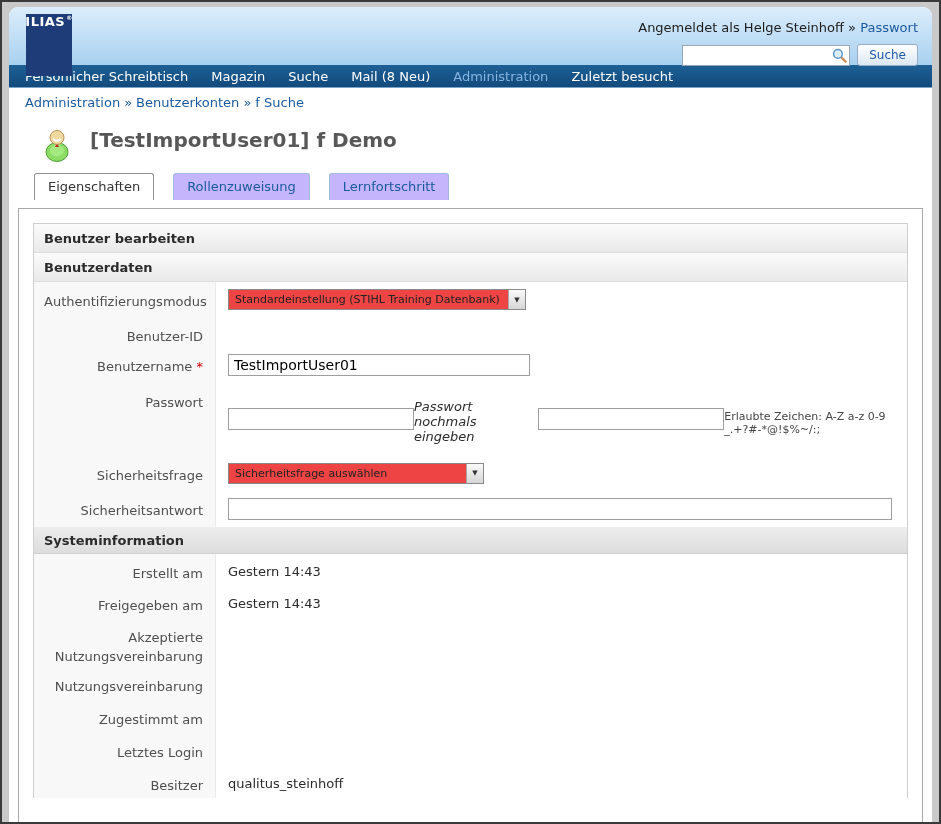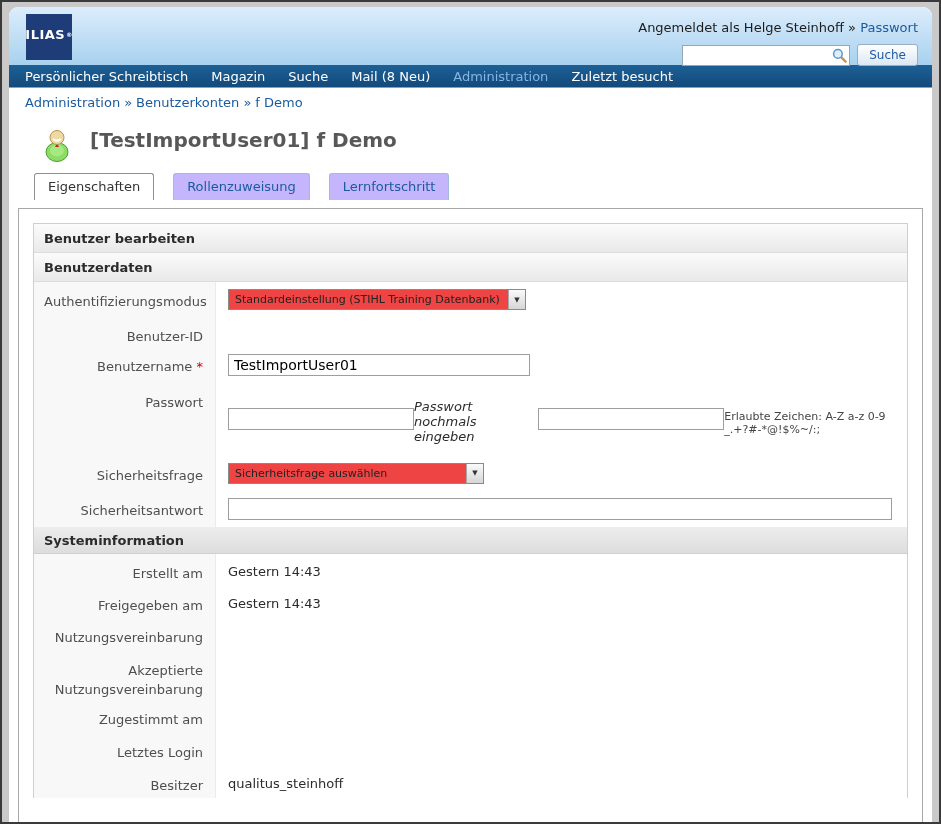--- a/index.html
+++ b/index.html
@@ -19,24 +19,24 @@
   }
   
   .header {
     position: relative;
     height: 58px;
     background: linear-gradient(#dcedfc, #a8d1ef);
     border-radius: 9px 9px 0 0;
   }
   .logo {
     position: absolute; left: 17px; top: 7px;
-    width: 46px; height: 46px;
+    width: 46px; height: 62px;
     background: #1e3c78;
     color: #fff; font-weight: bold; font-size: 13px; letter-spacing: .5px;
-    display: flex; align-items: center; justify-content: center;
+    display: flex; align-items: flex-start; justify-content: center;
     padding-bottom: 6px;
   }
   .logo sup { font-size: 6px; margin-left: 1px; }
   .login-line {
     position: absolute; right: 14px; top: 13px;
     font-size: 13px; color: #1c1c1c; white-space: nowrap;
   }
   .login-line a { color: #1b5a9e; text-decoration: none; }
   .search-area {
     position: absolute; right: 14px; top: 37px;
@@ -179,21 +179,21 @@
   <div class="navbar">
     <a class="nav-item">Persönlicher Schreibtisch</a>
     <a class="nav-item">Magazin</a>
     <a class="nav-item">Suche</a>
     <a class="nav-item">Mail (8 Neu)</a>
     <a class="nav-item active">Administration</a>
     <a class="nav-item">Zuletzt besucht</a>
   </div>
 
   <div class="breadcrumb">
-    <a href="#">Administration</a><span class="crumb-sep">»</span><a href="#">Benutzerkonten</a><span class="crumb-sep">»</span><a href="#">f Demo</a>
+    <a href="#">Administration</a><span class="crumb-sep">»</span><a href="#">Benutzerkonten</a><span class="crumb-sep">»</span><a href="#">f Suche</a>
   </div>
 
   <div class="title-row">
     <svg width="34" height="34" viewBox="0 0 34 34">
       <ellipse cx="17" cy="24" rx="11" ry="9.5" fill="#8cdc66" stroke="#4d9e33" stroke-width="1"></ellipse>
       <ellipse cx="17" cy="22.5" rx="7" ry="6" fill="#aef08c" opacity="0.7"></ellipse>
       <path d="M17 15 L19 19 L15 19 Z" fill="#cc2222"></path>
       <circle cx="17" cy="9.5" r="7" fill="#efd9a0" stroke="#b59458" stroke-width="1"></circle>
       <path d="M13 11 q4 3.4 8 0" stroke="#ffffff" stroke-width="2.2" fill="none"></path>
     </svg>
@@ -266,26 +266,26 @@
         <div class="fl">Erstellt am</div>
         <div class="fv static">Gestern 14:43</div>
       </div>
 
       <div class="frow">
         <div class="fl">Freigegeben am</div>
         <div class="fv static">Gestern 14:43</div>
       </div>
 
       <div class="frow empty33">
+        <div class="fl">Akzeptierte Nutzungsvereinbarung</div>
+        <div class="fv static"></div>
+      </div>
+
+      <div class="frow empty33">
         <div class="fl">Nutzungsvereinbarung</div>
-        <div class="fv static"></div>
-      </div>
-
-      <div class="frow empty33">
-        <div class="fl">Akzeptierte Nutzungsvereinbarung</div>
         <div class="fv static"></div>
       </div>
 
       <div class="frow empty33">
         <div class="fl">Zugestimmt am</div>
         <div class="fv static"></div>
       </div>
 
       <div class="frow empty33">
         <div class="fl">Letztes Login</div>

